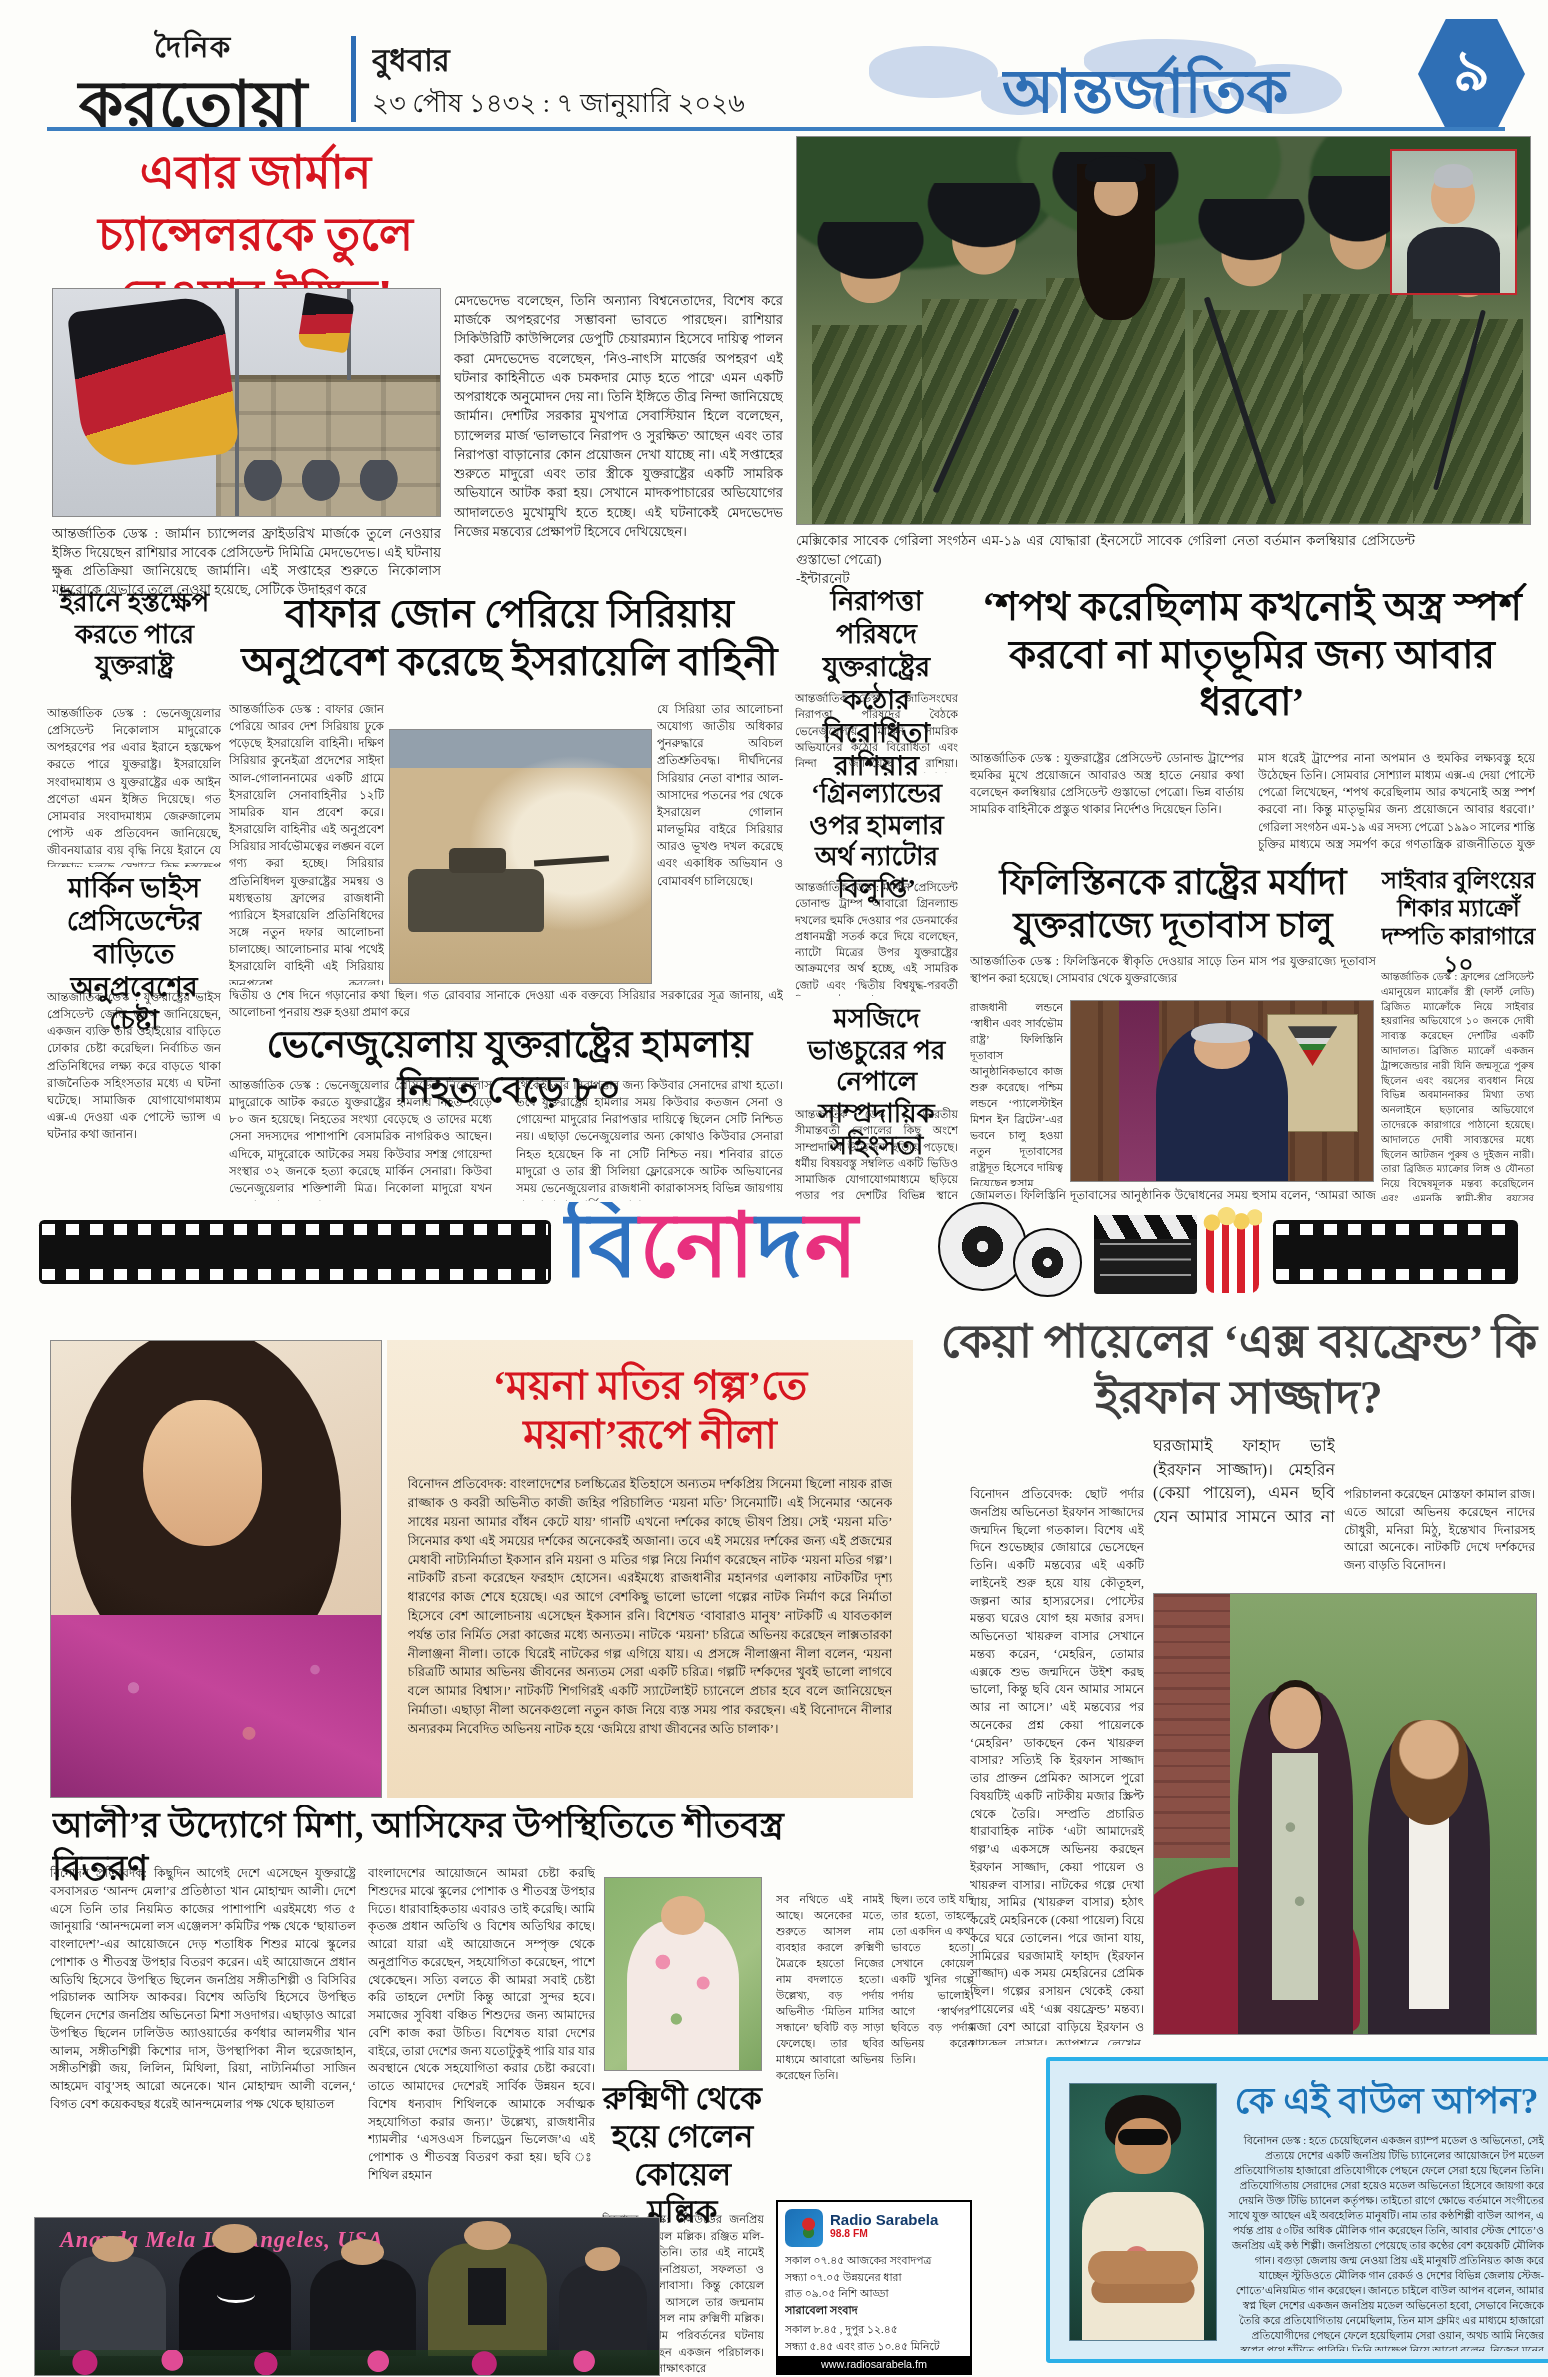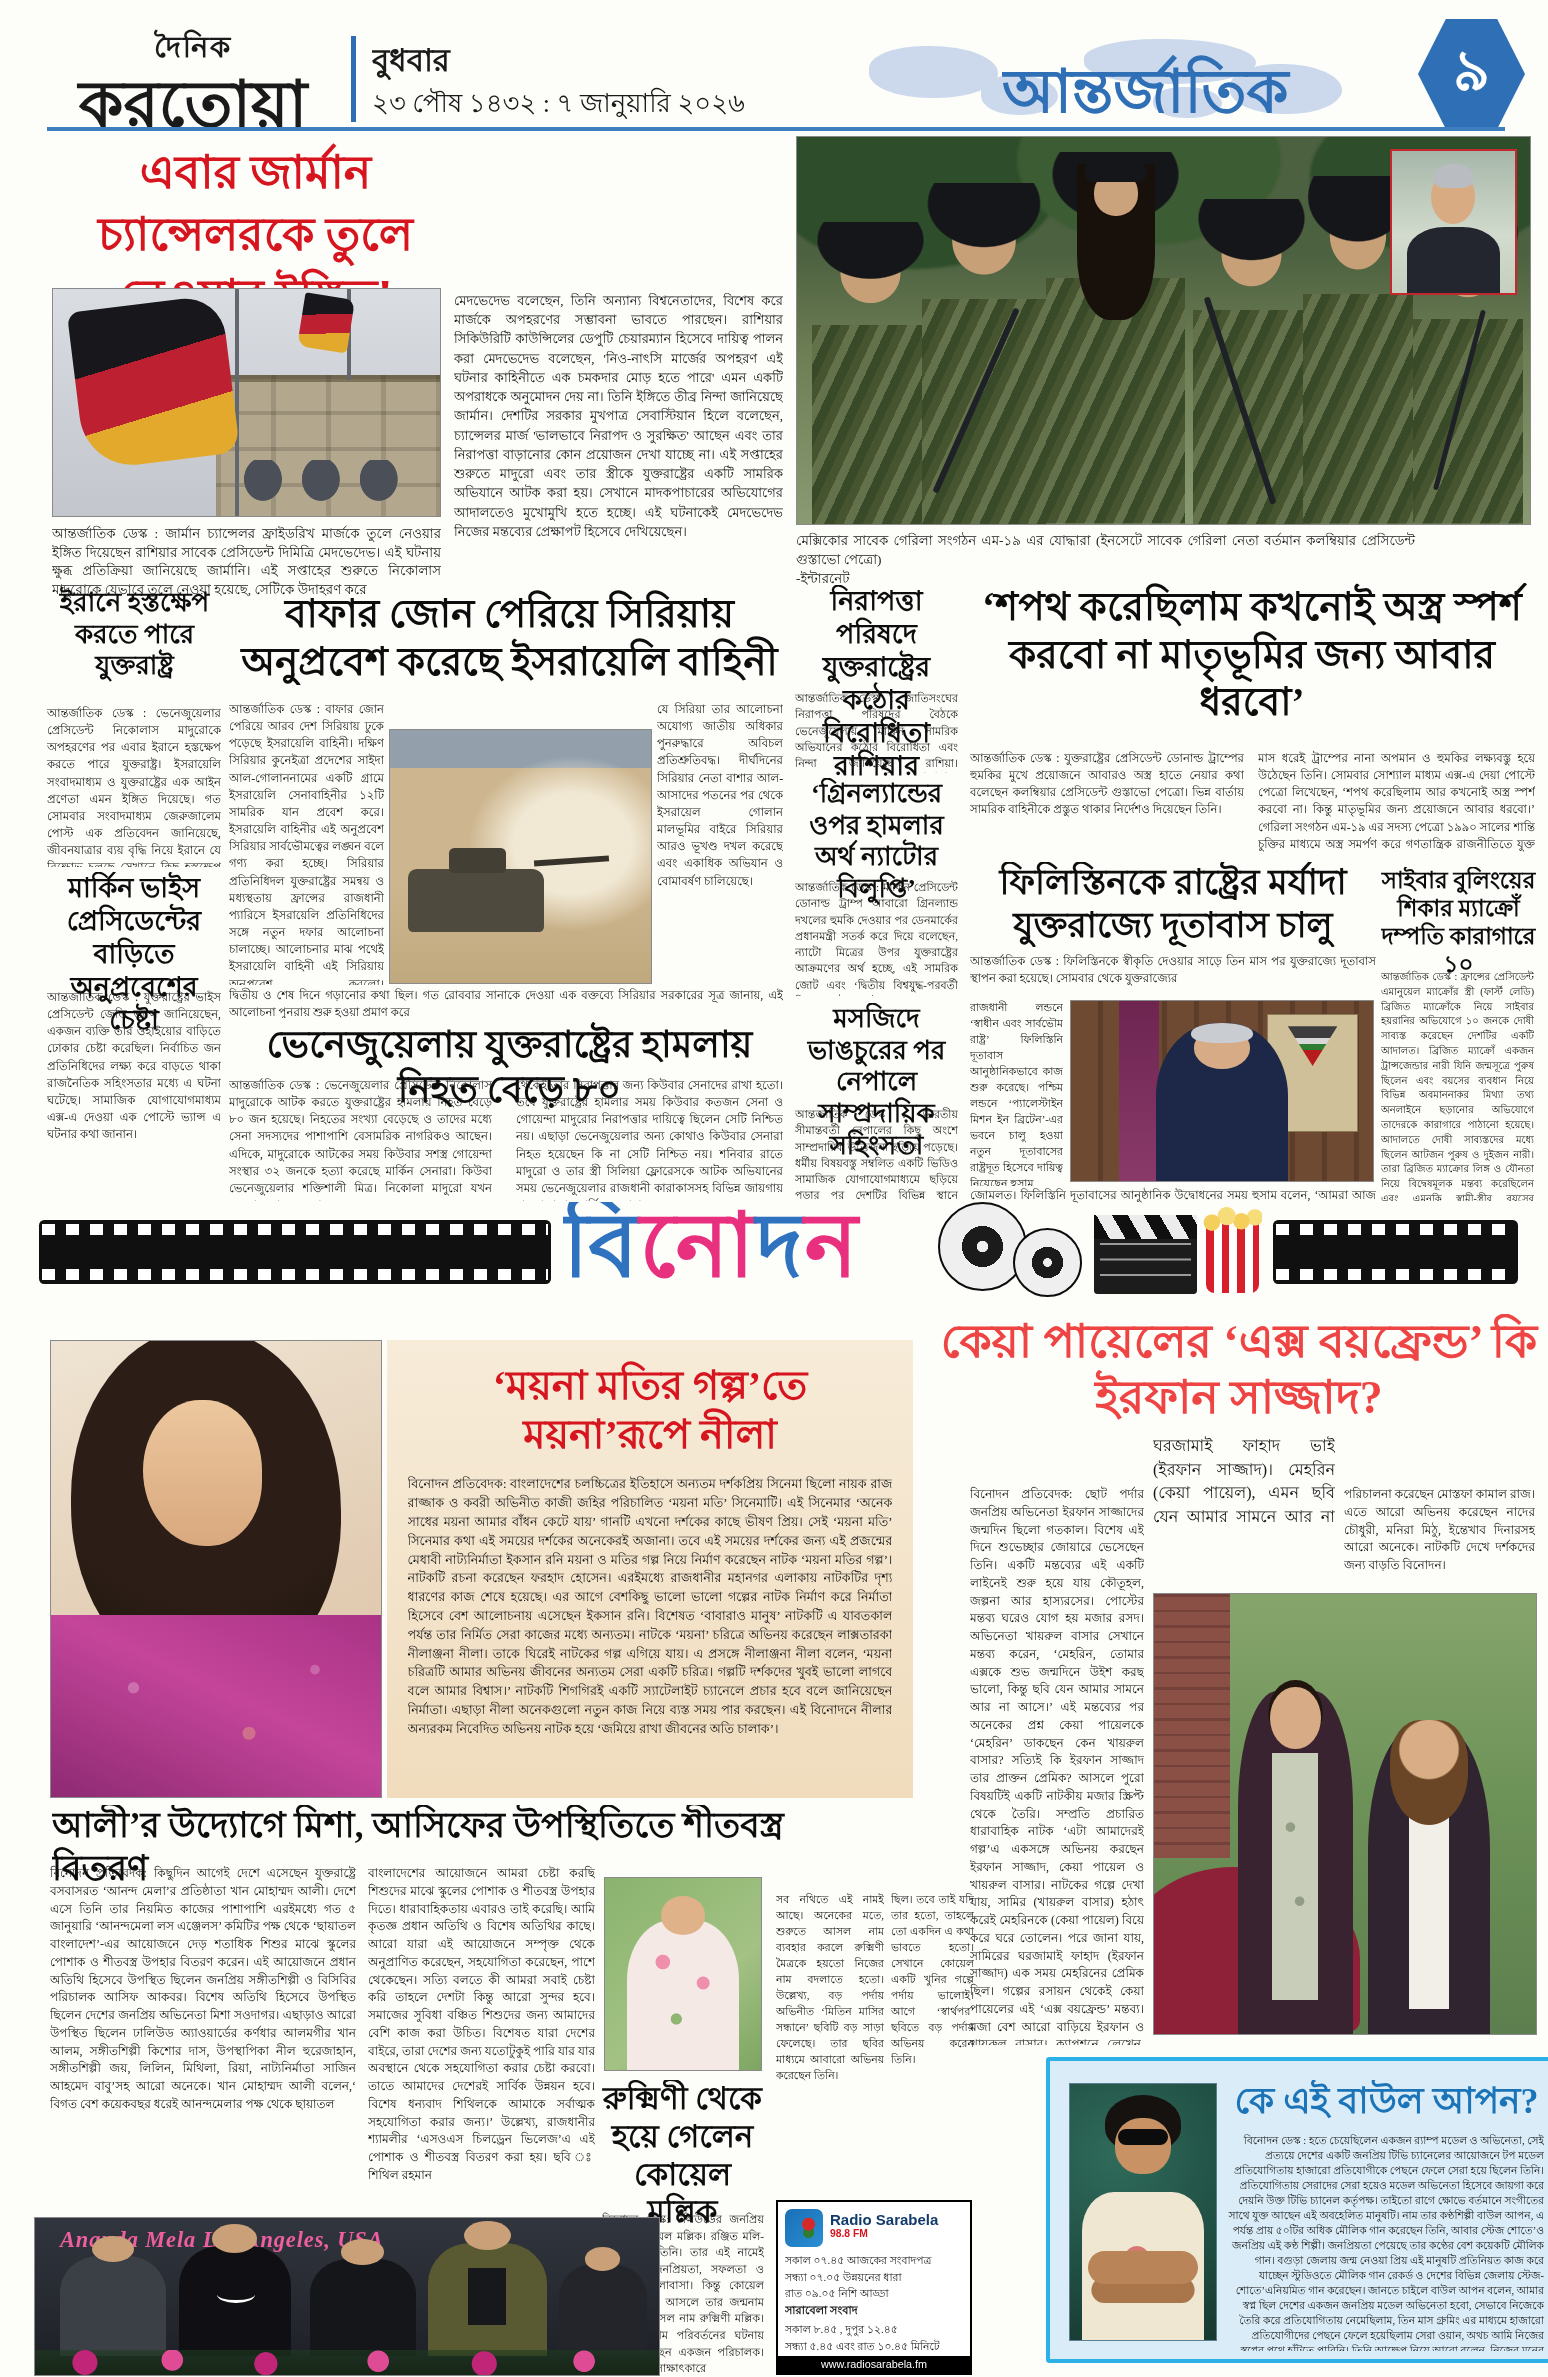--- a/index.html
+++ b/index.html
@@ -285,21 +285,21 @@
   <div class="abs photo nilaphoto" style="left:50px; top:1340px; width:332px; height:458px;">
     <div class="nila-hair"></div>
     <div class="nila-face"></div>
     <div class="nila-dress"></div>
   </div>
   <div class="abs nilapanel" style="left:387px; top:1340px; width:526px; height:458px; padding:22.4px 20.6px;">
     <div class="hl hl-red" style="font-size:40px; margin-bottom:15.5px;">‘ময়না মতির গল্প’তে ময়না’রূপে নীলা</div>
     <div class="bt" style="font-size:12.7px; height:344px; overflow:hidden;">বিনোদন প্রতিবেদক: বাংলাদেশের চলচ্চিত্রের ইতিহাসে অন্যতম দর্শকপ্রিয় সিনেমা ছিলো নায়ক রাজ রাজ্জাক ও কবরী অভিনীত কাজী জহির পরিচালিত ‘ময়না মতি’ সিনেমাটি। এই সিনেমার ‘অনেক সাধের ময়না আমার বাঁধন কেটে যায়’ গানটি এখনো দর্শকের কাছে ভীষণ প্রিয়। সেই ‘ময়না মতি’ সিনেমার কথা এই সময়ের দর্শকের অনেকেরই অজানা। তবে এই সময়ের দর্শকের জন্য এই প্রজন্মের মেধাবী নাট্যনির্মাতা ইকসান রনি ময়না ও মতির গল্প নিয়ে নির্মাণ করেছেন নাটক ‘ময়না মতির গল্প’। নাটকটি রচনা করেছেন ফরহাদ হোসেন। এরইমধ্যে রাজধানীর মহানগর এলাকায় নাটকটির দৃশ্য ধারণের কাজ শেষে হয়েছে। এর আগে বেশকিছু ভালো ভালো গল্পের নাটক নির্মাণ করে নির্মাতা হিসেবে বেশ আলোচনায় এসেছেন ইকসান রনি। বিশেষত ‘বাবারাও মানুষ’ নাটকটি এ যাবতকাল পর্যন্ত তার নির্মিত সেরা কাজের মধ্যে অন্যতম। নাটকে ‘ময়না’ চরিত্রে অভিনয় করেছেন লাক্সতারকা নীলাঞ্জনা নীলা। তাকে ঘিরেই নাটকের গল্প এগিয়ে যায়। এ প্রসঙ্গে নীলাঞ্জনা নীলা বলেন, ‘ময়না চরিত্রটি আমার অভিনয় জীবনের অন্যতম সেরা একটি চরিত্র। গল্পটি দর্শকদের খুবই ভালো লাগবে বলে আমার বিশ্বাস।’ নাটকটি শিগগিরই একটি স্যাটেলাইট চ্যানেলে প্রচার হবে বলে জানিয়েছেন নির্মাতা। এছাড়া নীলা অনেকগুলো নতুন কাজ নিয়ে ব্যস্ত সময় পার করছেন। এই বিনোদনে নীলার অন্যরকম নিবেদিত অভিনয় নাটক হয়ে ‘জমিয়ে রাখা জীবনের অতি চালাক’।</div>
   </div>
 
-  <div class="abs hl" style="left:939px; top:1314px; width:600px; font-size:46px; color:#ef4444;">কেয়া পায়েলের ‘এক্স বয়ফ্রেন্ড’ কি ইরফান সাজ্জাদ?</div>
+  <div class="abs hl" style="left:939px; top:1314px; width:600px; font-size:46px; color:#404040;">কেয়া পায়েলের ‘এক্স বয়ফ্রেন্ড’ কি ইরফান সাজ্জাদ?</div>
   <div class="abs bt" style="left:970px; top:1486px; width:174px; height:559px; font-size:12px;">বিনোদন প্রতিবেদক: ছোট পর্দার জনপ্রিয় অভিনেতা ইরফান সাজ্জাদের জন্মদিন ছিলো গতকাল। বিশেষ এই দিনে শুভেচ্ছার জোয়ারে ভেসেছেন তিনি। একটি মন্তব্যের এই একটি লাইনেই শুরু হয়ে যায় কৌতূহল, জল্পনা আর হাস্যরসের। পোস্টের মন্তব্য ঘরেও যোগ হয় মজার রসদ। অভিনেতা খায়রুল বাসার সেখানে মন্তব্য করেন, ‘মেহরিন, তোমার এক্সকে শুভ জন্মদিনে উইশ করছ ভালো, কিন্তু ছবি যেন আমার সামনে আর না আসে।’ এই মন্তব্যের পর অনেকের প্রশ্ন কেয়া পায়েলকে ‘মেহরিন’ ডাকছেন কেন খায়রুল বাসার? সত্যিই কি ইরফান সাজ্জাদ তার প্রাক্তন প্রেমিক? আসলে পুরো বিষয়টিই একটি নাটকীয় মজার স্ক্রিপ্ট থেকে তৈরি। সম্প্রতি প্রচারিত ধারাবাহিক নাটক ‘এটা আমাদেরই গল্প’এ একসঙ্গে অভিনয় করছেন ইরফান সাজ্জাদ, কেয়া পায়েল ও খায়রুল বাসার। নাটকের গল্পে দেখা যায়, সামির (খায়রুল বাসার) হঠাৎ করেই মেহরিনকে (কেয়া পায়েল) বিয়ে করে ঘরে তোলেন। পরে জানা যায়, সামিরের ঘরজামাই ফাহাদ (ইরফান সাজ্জাদ) এক সময় মেহরিনের প্রেমিক ছিল। গল্পের রসায়ন থেকেই কেয়া পায়েলের এই ‘এক্স বয়ফ্রেন্ড’ মন্তব্য। মজা বেশ আরো বাড়িয়ে ইরফান ও খায়রুল বাসার। ক্যাপশনে লেখেন, ‘শুভ জন্মদিন, লোভী ফাহাদ ভাই’।</div>
   <div class="abs bt" style="left:1153px; top:1434px; width:182px; height:100px; font-size:16px;">ঘরজামাই ফাহাদ ভাই (ইরফান সাজ্জাদ)। মেহরিন (কেয়া পায়েল), এমন ছবি যেন আমার সামনে আর না আসে বলে মন্তব্য করেন খায়রুল বাসার।</div>
   <div class="abs bt" style="left:1344px; top:1486px; width:191px; height:100px; font-size:12px;">পরিচালনা করেছেন মোস্তফা কামাল রাজ। এতে আরো অভিনয় করেছেন নাদের চৌধুরী, মনিরা মিঠু, ইন্তেখাব দিনারসহ আরো অনেকে। নাটকটি দেখে দর্শকদের জন্য বাড়তি বিনোদন।</div>
   <div class="abs photo couplephoto" style="left:1153px; top:1593px; width:384px; height:442px;">
     <div class="brick"></div>
     <div class="redcar"></div>
     <div class="cp-man"></div>
     <div class="cp-woman"></div>
   </div>
 

